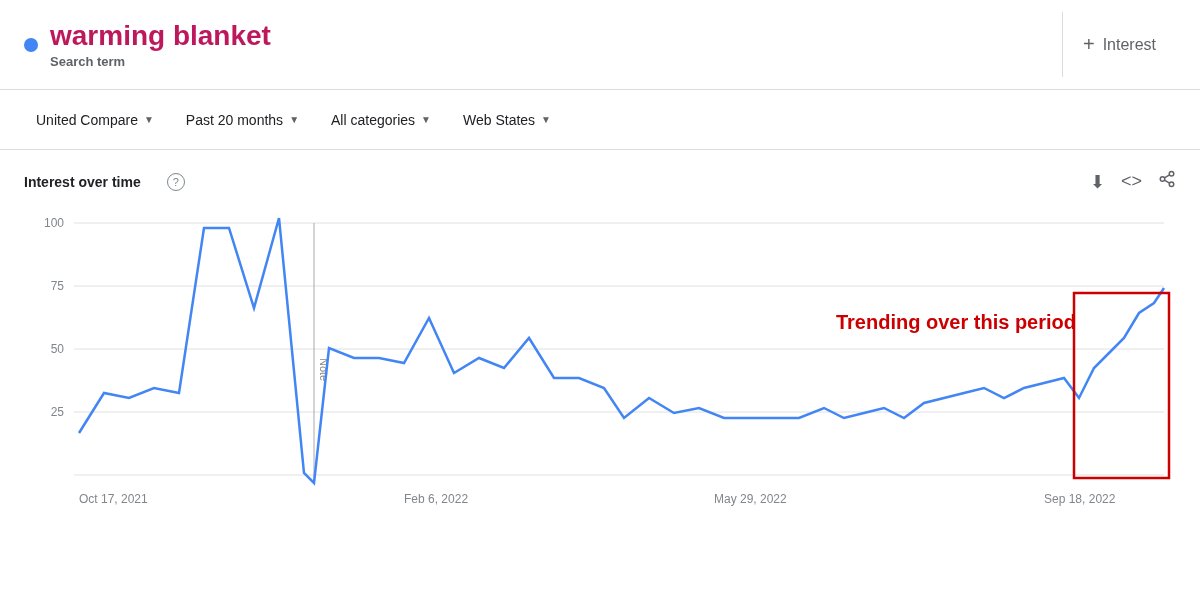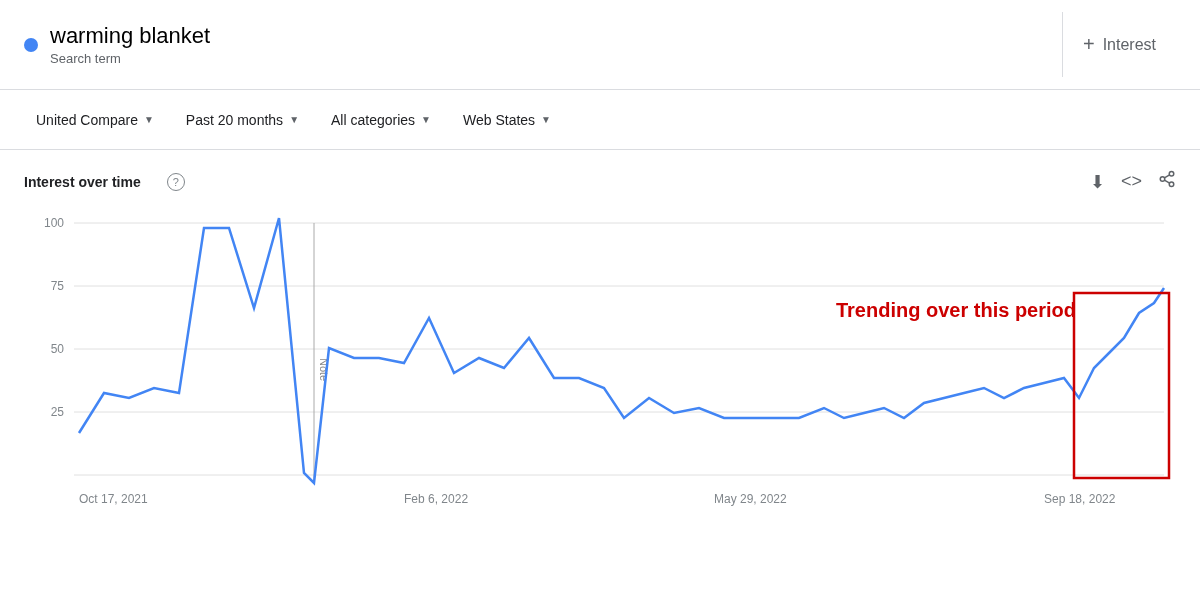--- a/index.html
+++ b/index.html
@@ -19,28 +19,29 @@
       flex: 1;
     }
     .blue-dot {
       width: 14px; height: 14px;
       background: #4285f4;
       border-radius: 50%;
       margin-right: 12px;
       flex-shrink: 0;
     }
     .search-term-text .term-name {
-      font-size: 22px;
-      font-weight: 400;
-      color: #000000;
+      font-size: 28px;
+      font-weight: 700;
+      color: #be185d;
     }
     .search-term-text .term-label {
       font-size: 13px;
       color: #5f6368;
       margin-top: 2px;
+      font-weight: bold;
     }
     .compare-btn {
       display: flex;
       align-items: center;
       gap: 8px;
       padding: 8px 20px;
       border: none;
       background: transparent;
       font-size: 16px;
       color: #5f6368;
@@ -124,21 +125,21 @@
 
     
     .chart-container {
       position: relative;
       width: 100%;
       height: 380px;
     }
 
     .trending-label {
       position: absolute;
-      top: 96px;
+      top: 108px;
       right: 100px;
       font-size: 20px;
       font-weight: bold;
       color: #cc0000;
       pointer-events: none;
     }
   </style>
 </head>
 <body>
 

